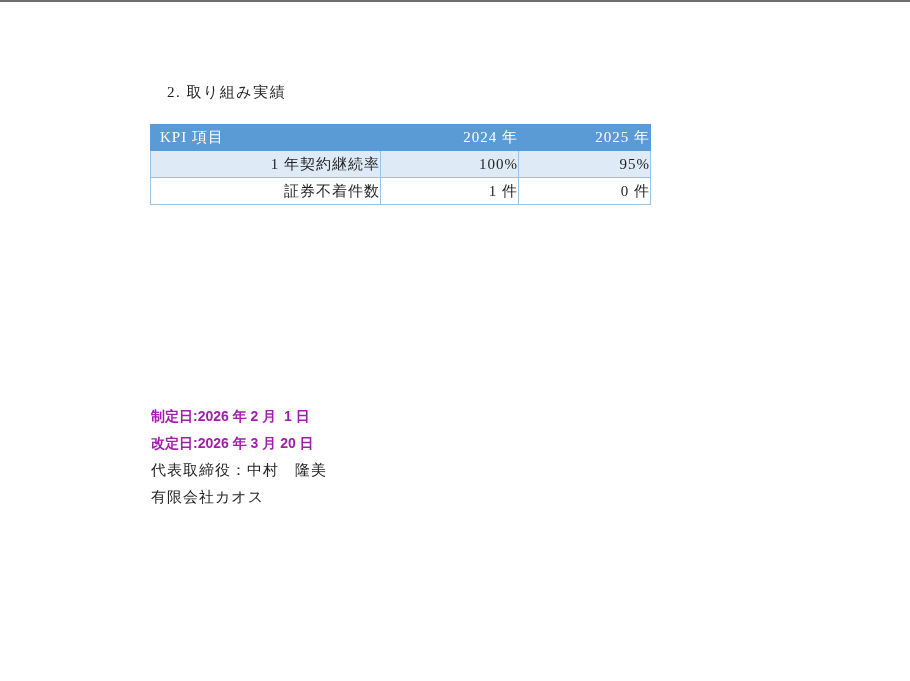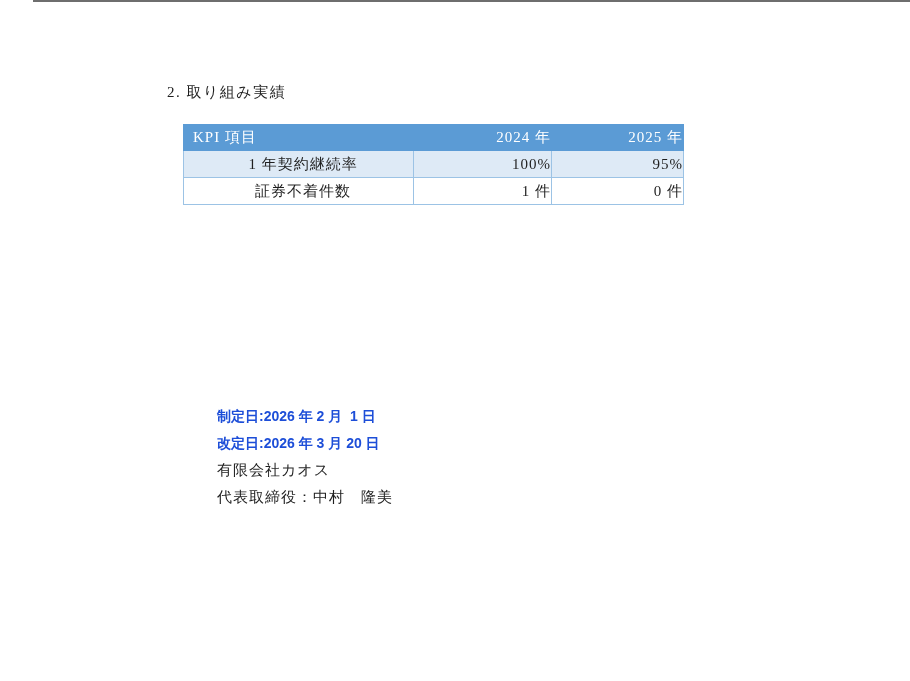--- a/index.html
+++ b/index.html
@@ -3,21 +3,21 @@
 <meta charset="utf-8">
 <style>
   :root {
     --header-bg: #5B9BD5;
     --banded-row-bg: #DEEAF6;
     --table-border: #9CC3E5;
     --header-text: #FFFFFF;
     --body-text: #1F1F1F;
     --top-rule: #6E6E6E;
   }
-  * { box-sizing: border-box; margin-left: 33px; }
+  * { box-sizing: border-box; }
   html, body {
     margin: 0;
     padding: 0;
   }
   body {
     width: 910px;
     height: 681px;
     background: #FFFFFF;
     position: relative;
     overflow: hidden;
@@ -64,37 +64,37 @@
   table.kpi-table th.col-label { text-align: left; padding-left: 9px; }
   table.kpi-table td {
     border: 1px solid var(--table-border);
     height: 27px;
     text-align: right;
     letter-spacing: 1px;
     white-space: pre;
     padding: 0;
     vertical-align: middle;
   }
-  table.kpi-table td.cell-label { text-align: center; padding-left: 9px; }
+  table.kpi-table td.cell-label { text-align: right; padding-left: 9px; }
   table.kpi-table tbody tr:nth-child(odd) { background: var(--banded-row-bg); }
   table.kpi-table tbody tr:nth-child(even) { background: #FFFFFF; }
   .footer-block {
     position: absolute;
     left: 151px;
     top: 403px;
   }
   .footer-line {
     line-height: 27px;
     white-space: pre;
   }
   .footer-line.gothic-bold {
     font-family: "Liberation Sans", "DejaVu Sans", sans-serif;
     font-weight: bold;
     font-size: 14px;
-    color: #1d4ed8;
+    color: #a21caf;
   }
   .footer-line.mincho {
     font-size: 15px;
     letter-spacing: 1px;
   }
 </style>
 </head>
 <body>
 
 <div class="top-rule"></div>
@@ -124,15 +124,15 @@
       <td class="cell-label">証券不着件数</td>
       <td>1 件</td>
       <td>0 件</td>
     </tr>
   </tbody>
 </table>
 
 <div class="footer-block">
   <div class="footer-line gothic-bold">制定日:2026 年 2 月  1 日</div>
   <div class="footer-line gothic-bold">改定日:2026 年 3 月 20 日</div>
+  <div class="footer-line mincho">代表取締役：中村　隆美</div>
   <div class="footer-line mincho">有限会社カオス</div>
-  <div class="footer-line mincho">代表取締役：中村　隆美</div>
 </div>
 
 </body></html>

